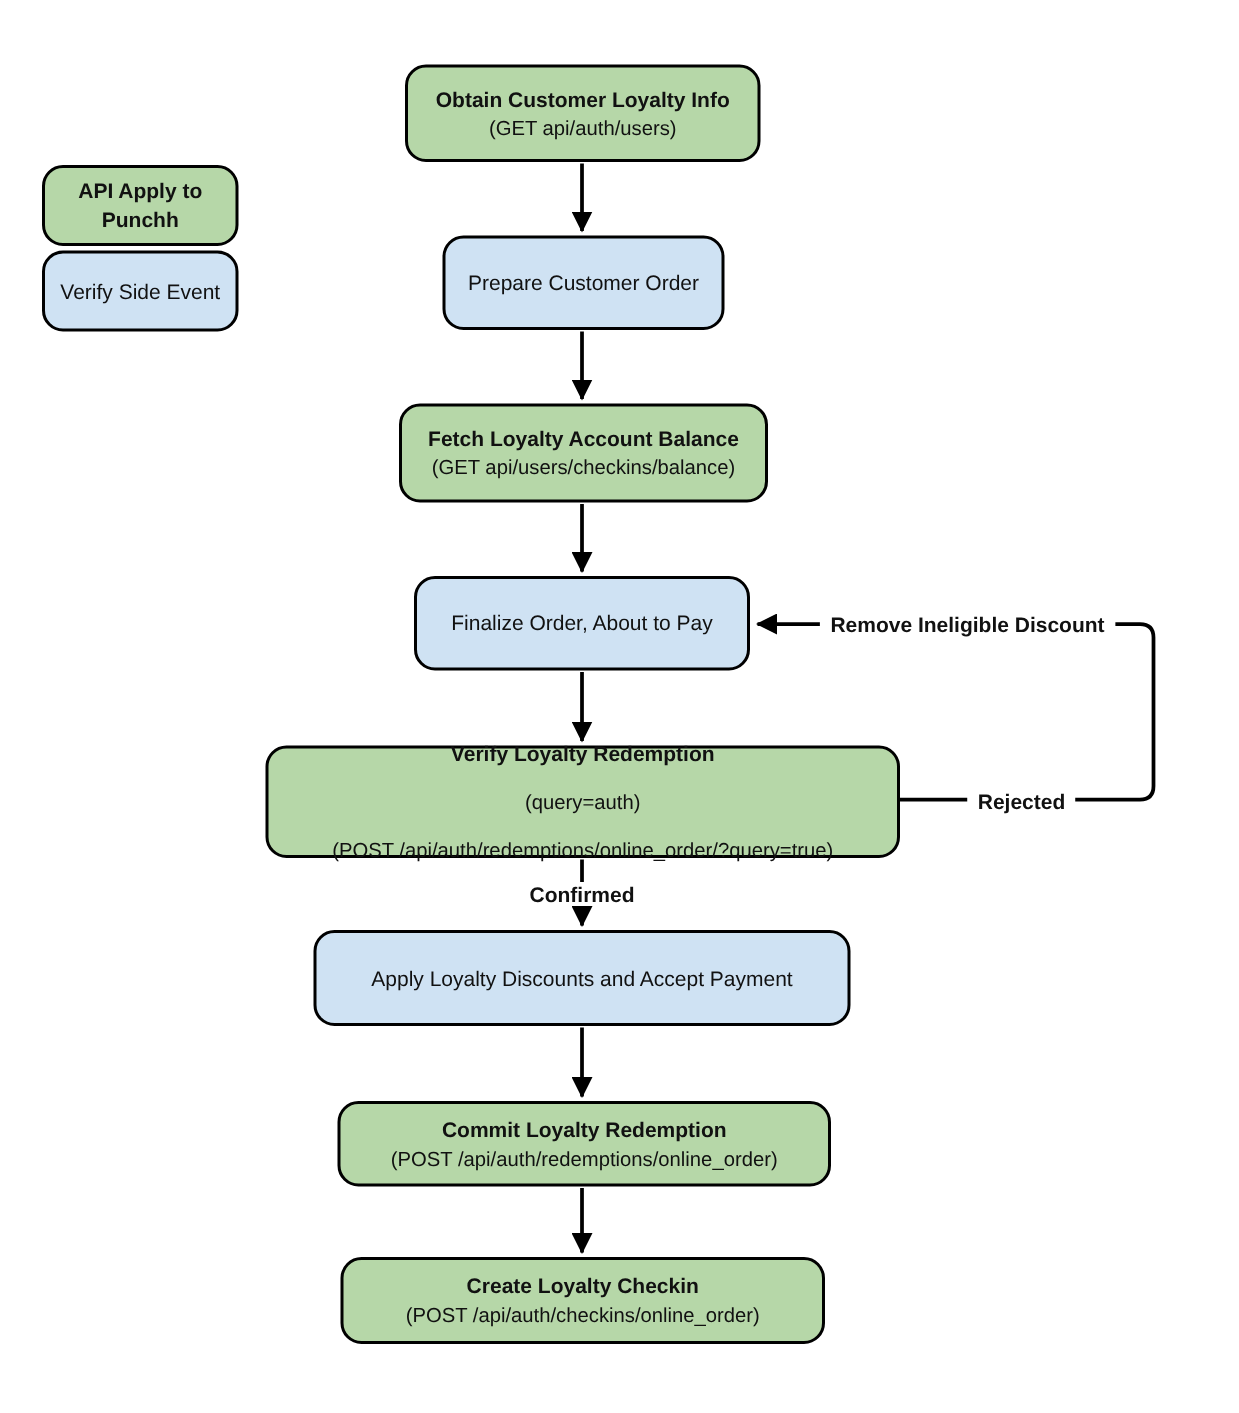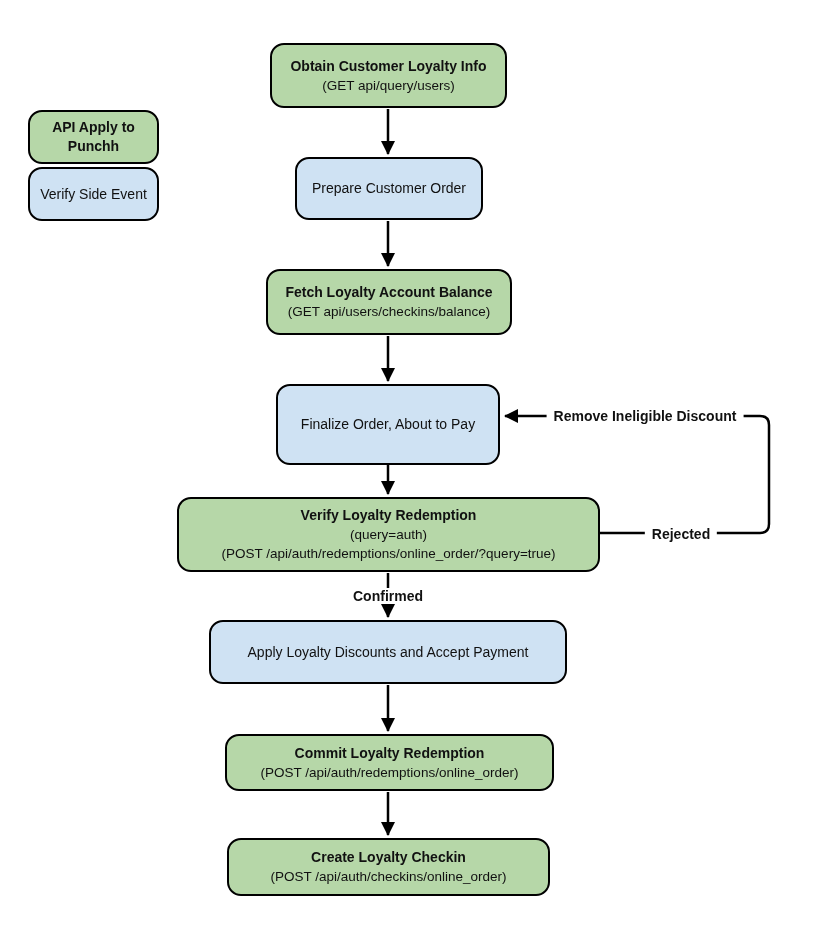--- a/index.html
+++ b/index.html
@@ -75,37 +75,37 @@
 
   <div class="node green" style="left:28px; top:110px; width:131px; height:54px;">
     <div class="node-title">API Apply to Punchh</div>
   </div>
   <div class="node blue" style="left:28px; top:167px; width:131px; height:54px;">
     <div class="node-text">Verify Side Event</div>
   </div>
 
   <div class="node green" style="left:270px; top:43px; width:237px; height:65px;">
     <div class="node-title">Obtain Customer Loyalty Info</div>
-    <div class="node-sub">(GET api/query/users)</div>
+    <div class="node-sub">(GET api/auth/users)</div>
   </div>
 
   <div class="node blue" style="left:295px; top:157px; width:188px; height:63px;">
     <div class="node-text">Prepare Customer Order</div>
   </div>
 
   <div class="node green" style="left:266px; top:269px; width:246px; height:66px;">
     <div class="node-title">Fetch Loyalty Account Balance</div>
     <div class="node-sub">(GET api/users/checkins/balance)</div>
   </div>
 
-  <div class="node blue" style="left:276px; top:384px; width:224px; height:81px;">
+  <div class="node blue" style="left:276px; top:384px; width:224px; height:63px;">
     <div class="node-text">Finalize Order, About to Pay</div>
   </div>
 
-  <div class="node green" style="left:177px; top:497px; width:423px; height:75px;">
+  <div class="node green" style="left:177px; top:497px; width:423px; height:75px;gap:13px;">
     <div class="node-title">Verify Loyalty Redemption</div>
     <div class="node-sub">(query=auth)</div>
     <div class="node-sub">(POST /api/auth/redemptions/online_order/?query=true)</div>
   </div>
 
   <div class="node blue" style="left:209px; top:620px; width:358px; height:64px;">
     <div class="node-text">Apply Loyalty Discounts and Accept Payment</div>
   </div>
 
   <div class="node green" style="left:225px; top:734px; width:329px; height:57px;">

